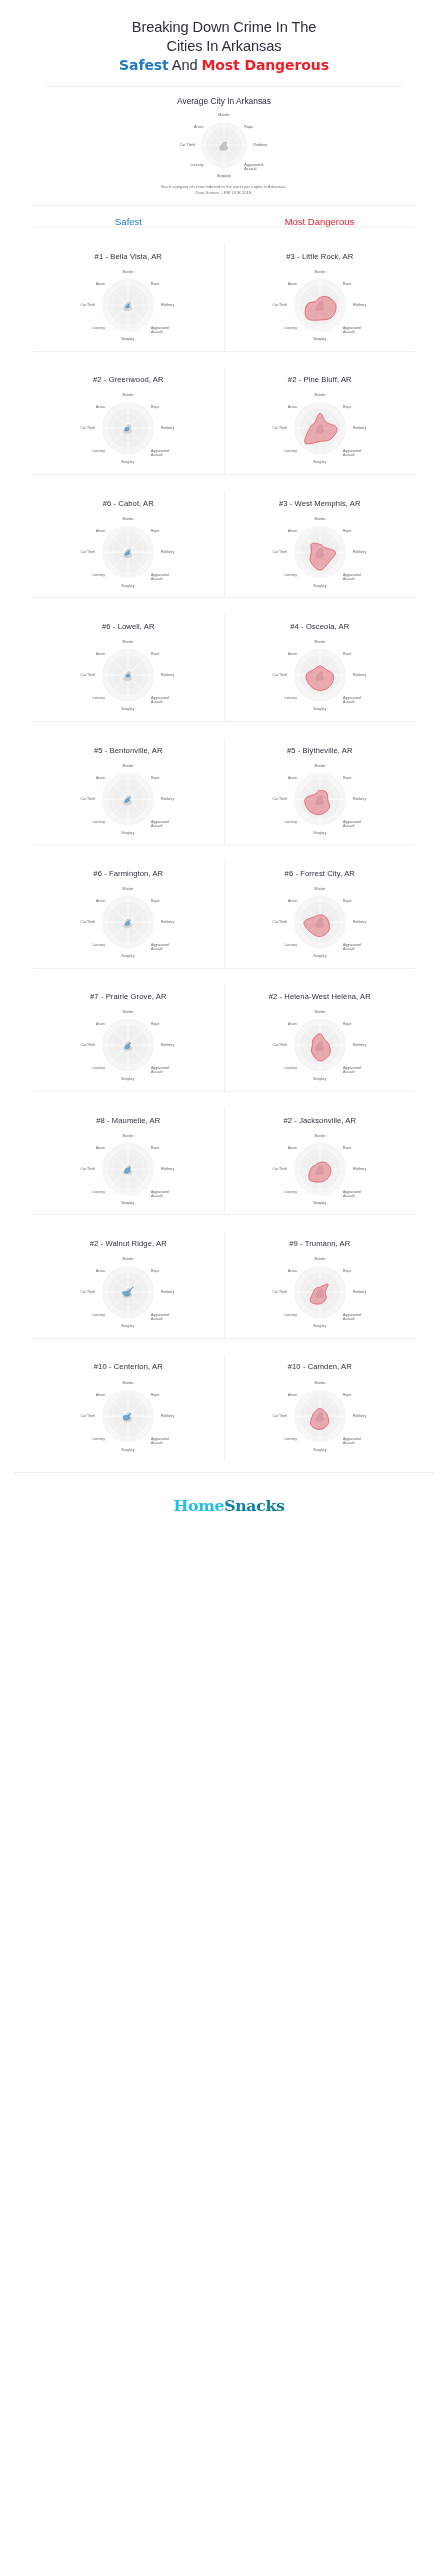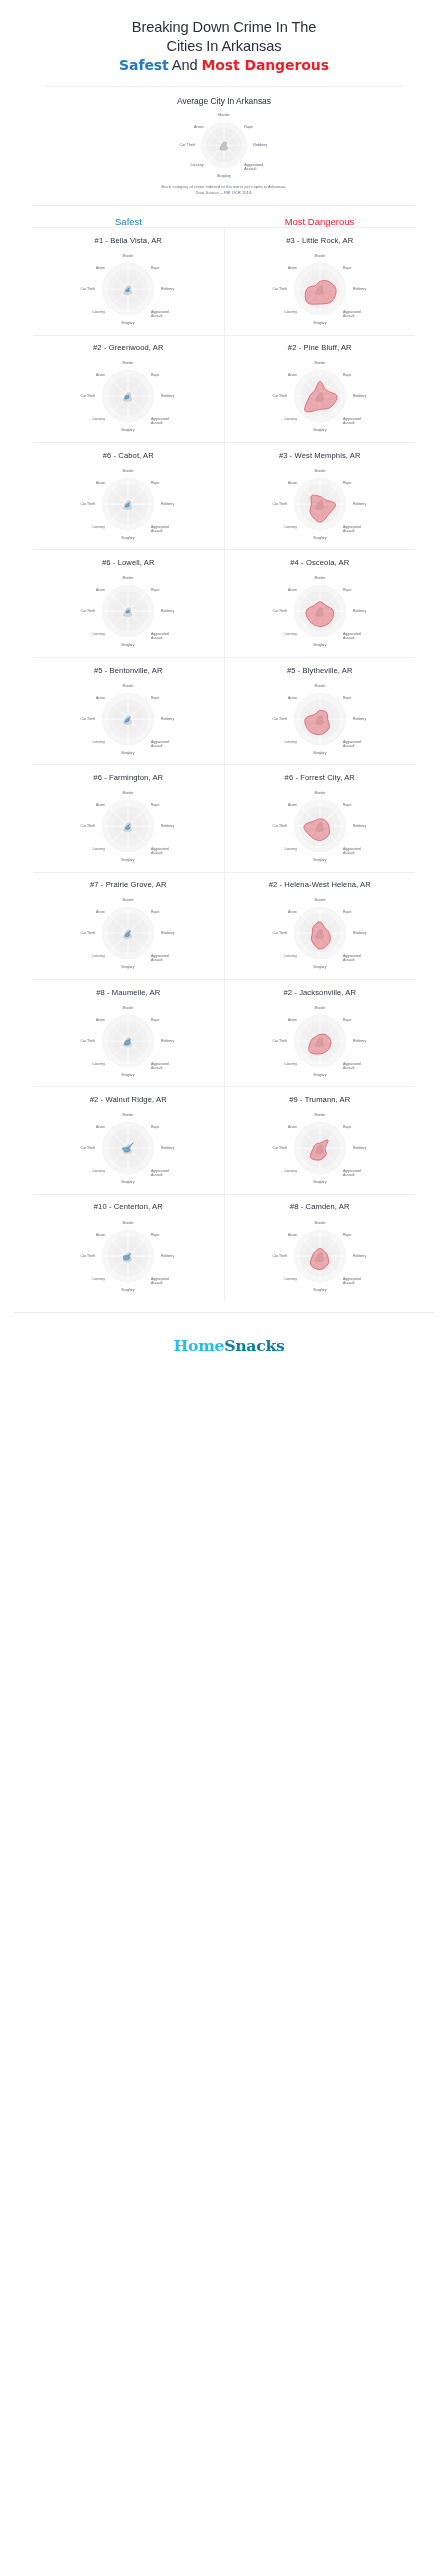--- a/index.html
+++ b/index.html
@@ -88,20 +88,21 @@
   .rows { margin: 0 19px; }
   .city-row {
     display: flex;
     border-top: 0.6px solid #efefef;
   }
   .city-row:first-child { border-top: 0.6px solid #efefef; }
   .city-cell {
     flex: 1;
     text-align: center;
     padding: 7.8px 0 4.5px 0;
+    margin-top: 16px;
   }
   .city-cell.divider-left { border-left: 0.6px solid #efefef; }
   .city-name {
     font-size: 7.6px;
     color: #2b2f38;
     margin-bottom: 1.1px;
     font-weight: 400;
     letter-spacing: 0.1px;
   }
   .chart-holder { display: flex; justify-content: center; }
@@ -747,21 +748,21 @@
               <text x="209.00" y="79.20" text-anchor="start" class="axis-label" font-size="5.6" fill="#5f646c"><tspan x="209.00">Robbery</tspan></text>
               <text x="191.18" y="119.18" text-anchor="start" class="axis-label" font-size="5.6" fill="#5f646c"><tspan x="191.18">Aggravated</tspan><tspan x="191.18" dy="7.00">Assault</tspan></text>
               <text x="150.00" y="140.00" text-anchor="middle" class="axis-label" font-size="5.6" fill="#5f646c"><tspan x="150.00">Burglary</tspan></text>
               <text x="108.82" y="119.18" text-anchor="end" class="axis-label" font-size="5.6" fill="#5f646c"><tspan x="108.82">Larceny</tspan></text>
               <text x="91.00" y="79.20" text-anchor="end" class="axis-label" font-size="5.6" fill="#5f646c"><tspan x="91.00">Car Theft</tspan></text>
               <text x="108.82" y="40.82" text-anchor="end" class="axis-label" font-size="5.6" fill="#5f646c"><tspan x="108.82">Arson</tspan></text>
             </svg>
           </div>
         </div>
         <div class="city-cell divider-left">
-          <div class="city-name">#8 - Camden, AR</div>
+          <div class="city-name">#10 - Camden, AR</div>
           <div class="chart-holder">
             <svg width="168" height="84" viewBox="0 0 300 150">
               <circle cx="150" cy="77" r="46.00" fill="#f6f6f6" stroke="#e6e6e6" stroke-width="0.6"></circle>
               <circle cx="150" cy="77" r="34.50" fill="#f1f1f1" stroke="#e6e6e6" stroke-width="0.6"></circle>
               <circle cx="150" cy="77" r="23.00" fill="#efefef" stroke="#e6e6e6" stroke-width="0.6"></circle>
               <circle cx="150" cy="77" r="11.50" fill="#f3f3f3" stroke="#e6e6e6" stroke-width="0.6"></circle>
               <line x1="150" y1="77" x2="150.00" y2="31.00" stroke="#ffffff" stroke-width="1.4"></line>
               <line x1="150" y1="77" x2="182.53" y2="44.47" stroke="#ffffff" stroke-width="1.4"></line>
               <line x1="150" y1="77" x2="196.00" y2="77.00" stroke="#ffffff" stroke-width="1.4"></line>
               <line x1="150" y1="77" x2="182.53" y2="109.53" stroke="#ffffff" stroke-width="1.4"></line>

